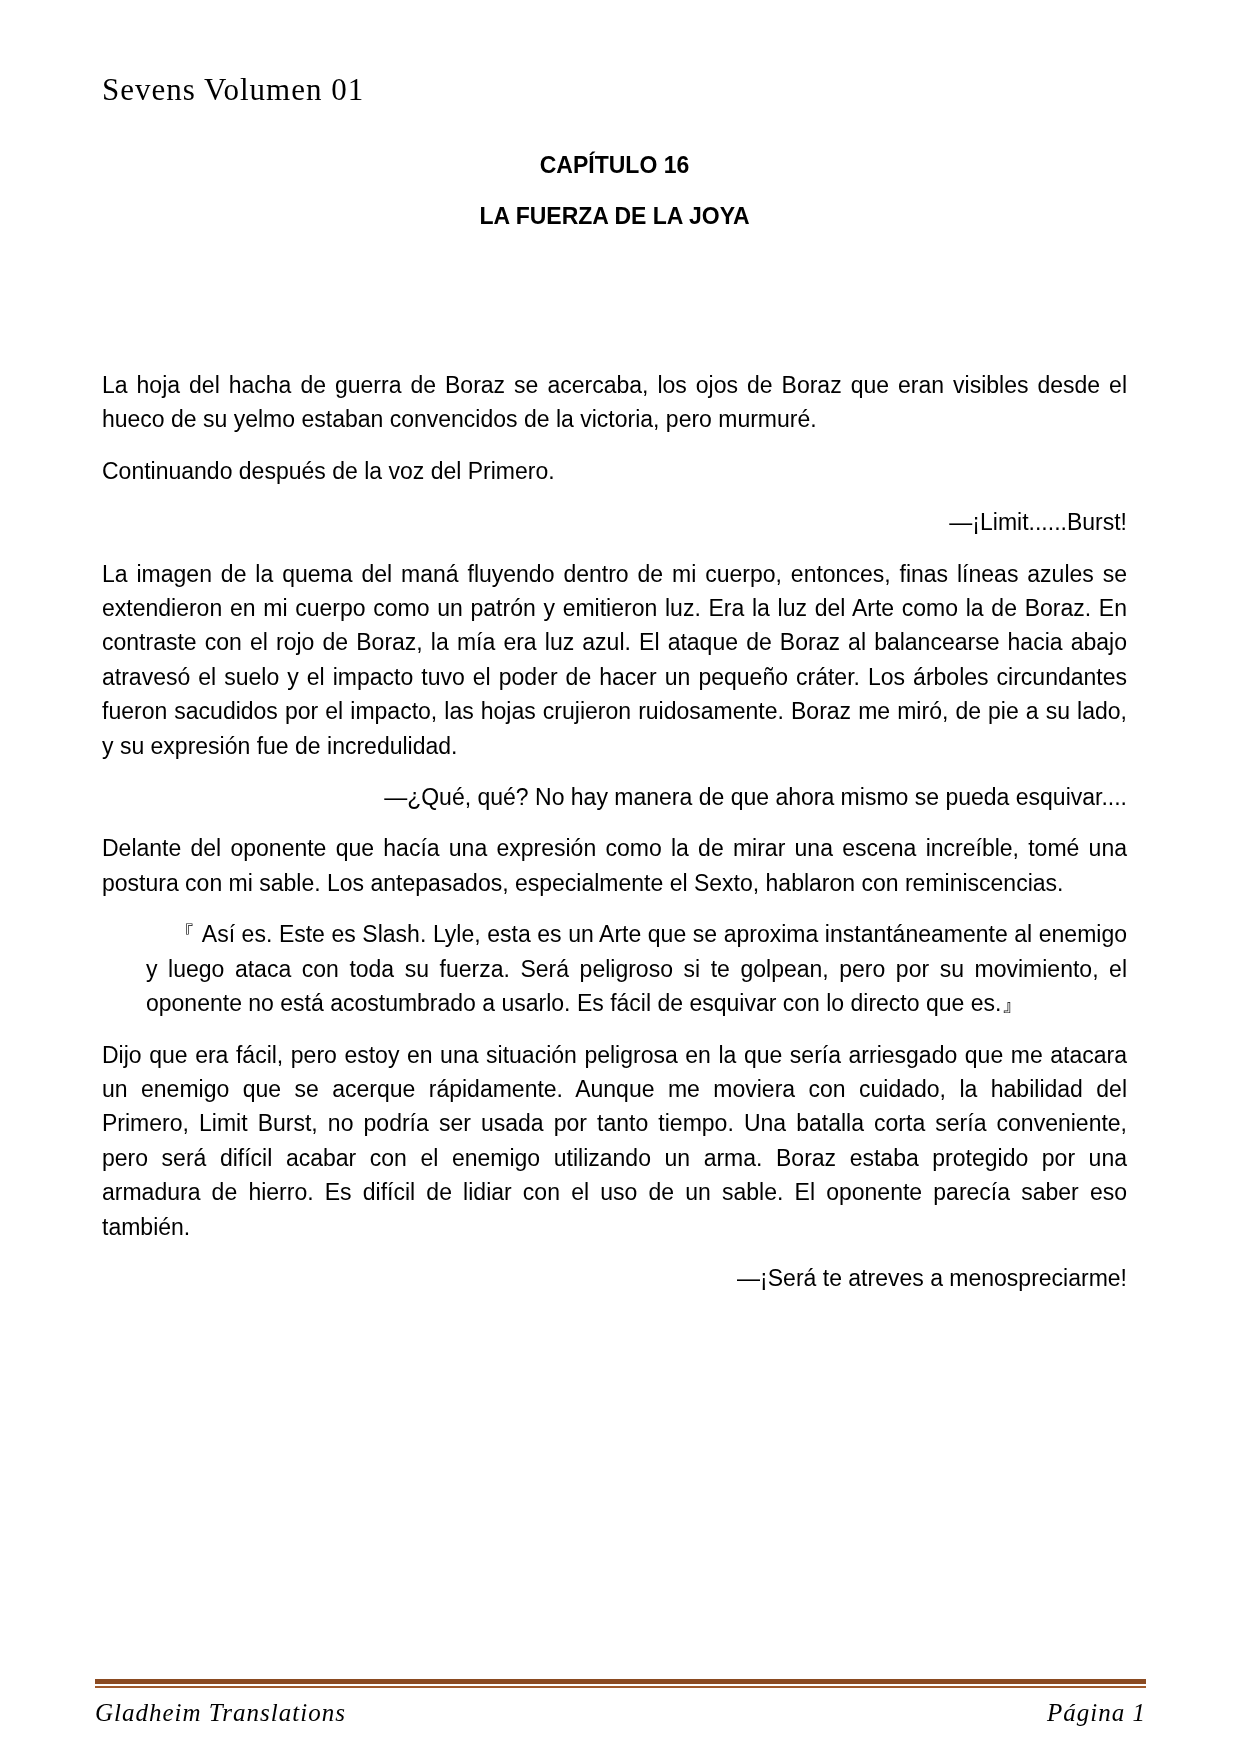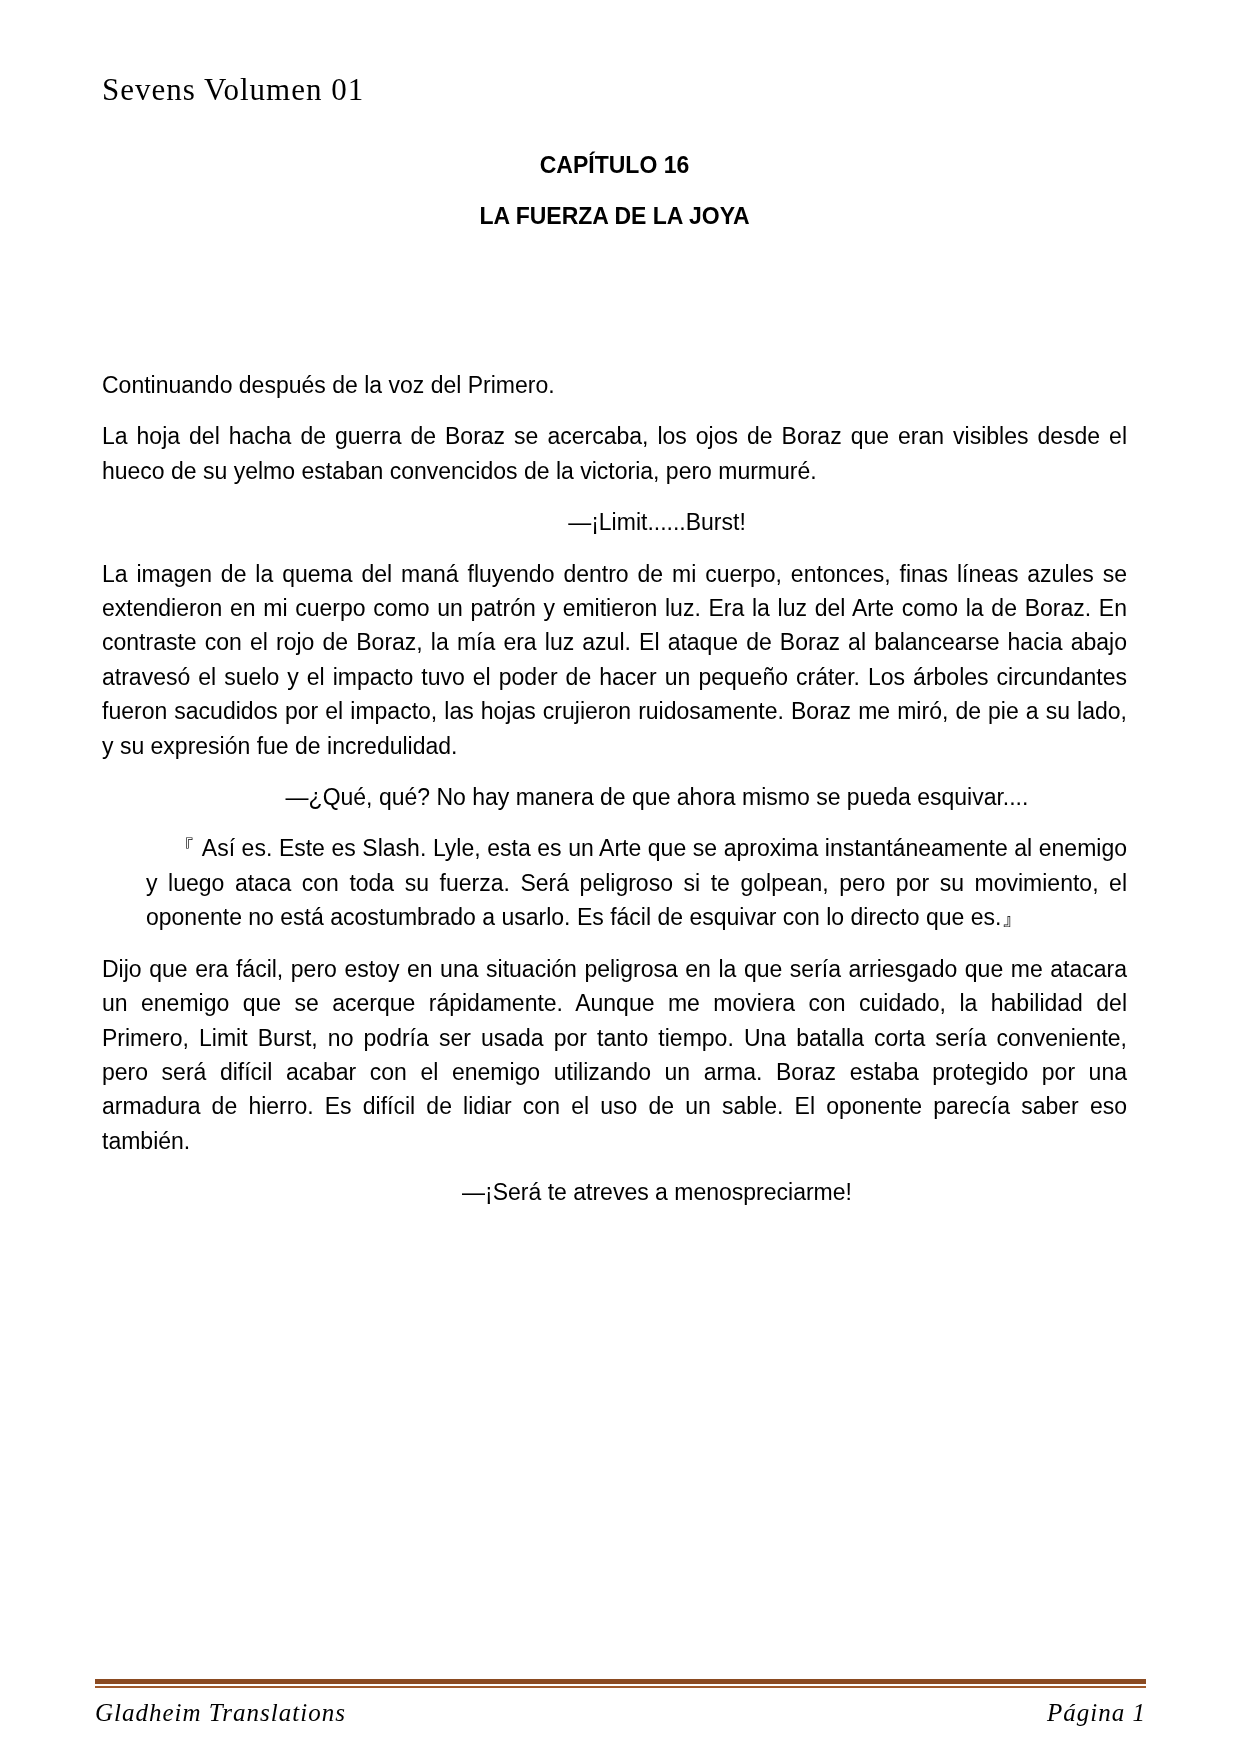--- a/index.html
+++ b/index.html
@@ -42,21 +42,21 @@
     margin-top: 126px;
   }
   .doc-body p {
     margin: 0 0 17px 0;
     font-size: 23px;
     line-height: 34.4px;
     color: #000000;
   }
   .doc-body p.normal { text-align: justify; }
   .doc-body p.quote  { text-align: justify; text-indent: 26px; margin-left: 44px; }
-  .doc-body p.dialogue { text-align: center; padding-left: 85px; }
+  .doc-body p.dialogue { text-align: right; padding-left: 85px; }
   
   .doc-footer {
     position: absolute;
     left: 95px;
     right: 95px;
     top: 1605px;
     text-align: center;
   }
   .footer-rule-thick { height: 5px; background: #8a4a21; }
   .footer-rule-gap   { height: 2px; background: #ffffff; }
@@ -80,25 +80,26 @@
 
   <div class="doc-header">Sevens Volumen 01</div>
 
   <div class="title-block">
     <div>CAPÍTULO 16</div>
     <div>LA FUERZA DE LA JOYA</div>
   </div>
 
   <div class="doc-body" id="paragraph-container">
 
-  <p class="normal">Continuando después de la voz del Primero.</p>
-      <p class="normal">La hoja del hacha de guerra de Boraz se acercaba, los ojos de Boraz que eran visibles desde el hueco de su yelmo estaban convencidos de la victoria, pero murmuré.</p>
+  <p class="normal">La hoja del hacha de guerra de Boraz se acercaba, los ojos de Boraz que eran visibles desde el hueco de su yelmo estaban convencidos de la victoria, pero murmuré.</p>
+      <p class="normal">Continuando después de la voz del Primero.</p>
       <p class="dialogue">—¡Limit......Burst!</p>
       <p class="normal">La imagen de la quema del maná fluyendo dentro de mi cuerpo, entonces, finas líneas azules se extendieron en mi cuerpo como un patrón y emitieron luz. Era la luz del Arte como la de Boraz. En contraste con el rojo de Boraz, la mía era luz azul. El ataque de Boraz al balancearse hacia abajo atravesó el suelo y el impacto tuvo el poder de hacer un pequeño cráter. Los árboles circundantes fueron sacudidos por el impacto, las hojas crujieron ruidosamente. Boraz me miró, de pie a su lado, y su expresión fue de incredulidad.</p>
       <p class="dialogue">—¿Qué, qué? No hay manera de que ahora mismo se pueda esquivar....</p>
+      <p class="normal">Delante del oponente que hacía una expresión como la de mirar una escena increíble, tomé una postura con mi sable. Los antepasados, especialmente el Sexto, hablaron con reminiscencias.</p>
       <p class="quote">『 Así es. Este es Slash. Lyle, esta es un Arte que se aproxima instantáneamente al enemigo y luego ataca con toda su fuerza. Será peligroso si te golpean, pero por su movimiento, el oponente no está acostumbrado a usarlo. Es fácil de esquivar con lo directo que es.』</p>
       <p class="normal">Dijo que era fácil, pero estoy en una situación peligrosa en la que sería arriesgado que me atacara un enemigo que se acerque rápidamente. Aunque me moviera con cuidado, la habilidad del Primero, Limit Burst, no podría ser usada por tanto tiempo. Una batalla corta sería conveniente, pero será difícil acabar con el enemigo utilizando un arma. Boraz estaba protegido por una armadura de hierro. Es difícil de lidiar con el uso de un sable. El oponente parecía saber eso también.</p>
       <p class="dialogue">—¡Será te atreves a menospreciarme!</p>
     </div>
 
   <div class="doc-footer">
     <div class="footer-rule-thick"></div>
     <div class="footer-rule-gap"></div>
     <div class="footer-rule-thin"></div>
     <div class="footer-row">

